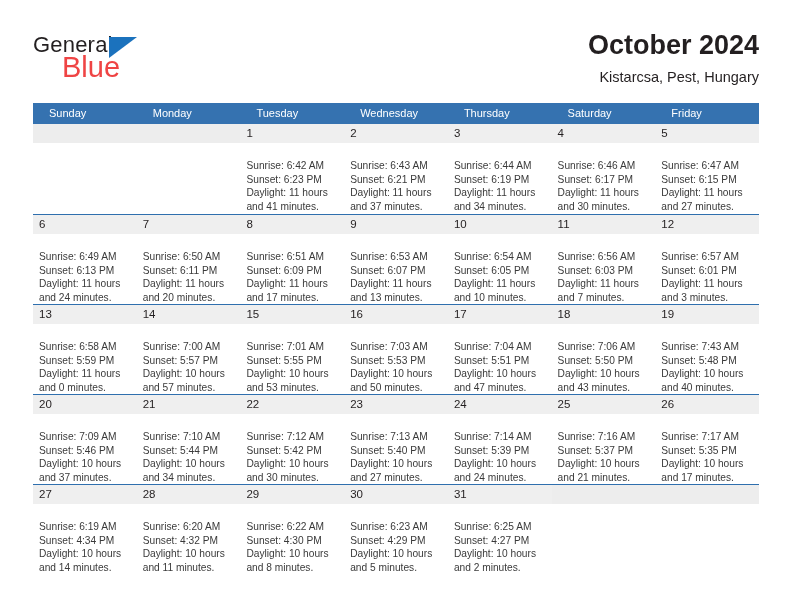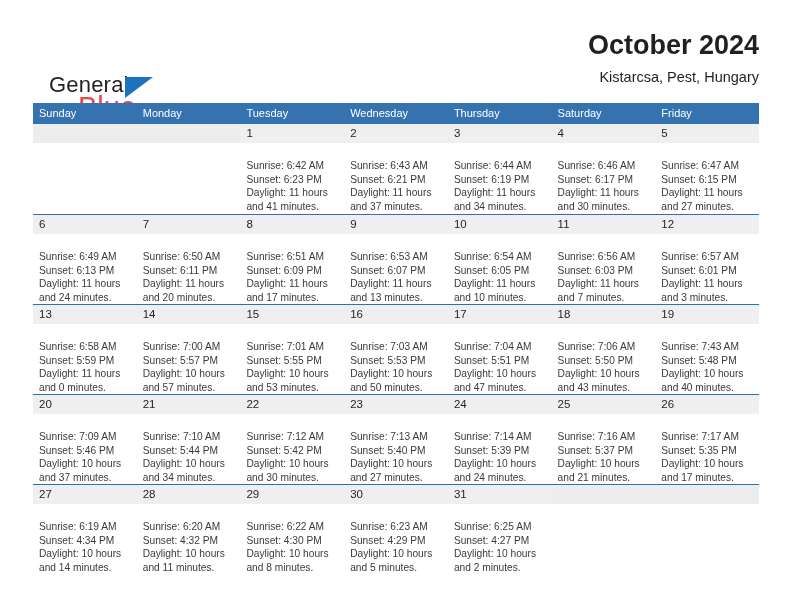--- a/index.html
+++ b/index.html
@@ -24,25 +24,24 @@
   
   .header {
     position: absolute;
     left: 33px;
     top: 28px;
     right: 33px;
     height: 66px;
   }
   .brand {
     position: absolute;
-    left: 16px;
+    left: 0;
     top: 4px;
     width: 190px;
     height: 52px;
-    margin-top: 40px;
   }
   .brand-general {
     position: absolute;
     left: 0;
     top: 0;
     font-size: 22px;
     letter-spacing: 0.2px;
     color: #231f20;
     line-height: 26px;
   }
@@ -95,21 +94,21 @@
   .dow-row {
     display: flex;
     background: #3572b0;
     height: 21px;
   }
   .dow {
     flex: 1 1 0;
     font-size: 11px;
     color: #ffffff;
     line-height: 21px;
-    padding-left: 6px;
+    padding-left: 16px;
     box-sizing: border-box;
     white-space: nowrap;
   }
   .week {
     display: flex;
     height: 90px;
     border-top: 1.5px solid #2f6fae;
     box-sizing: border-box;
   }
   .week:first-of-type {

